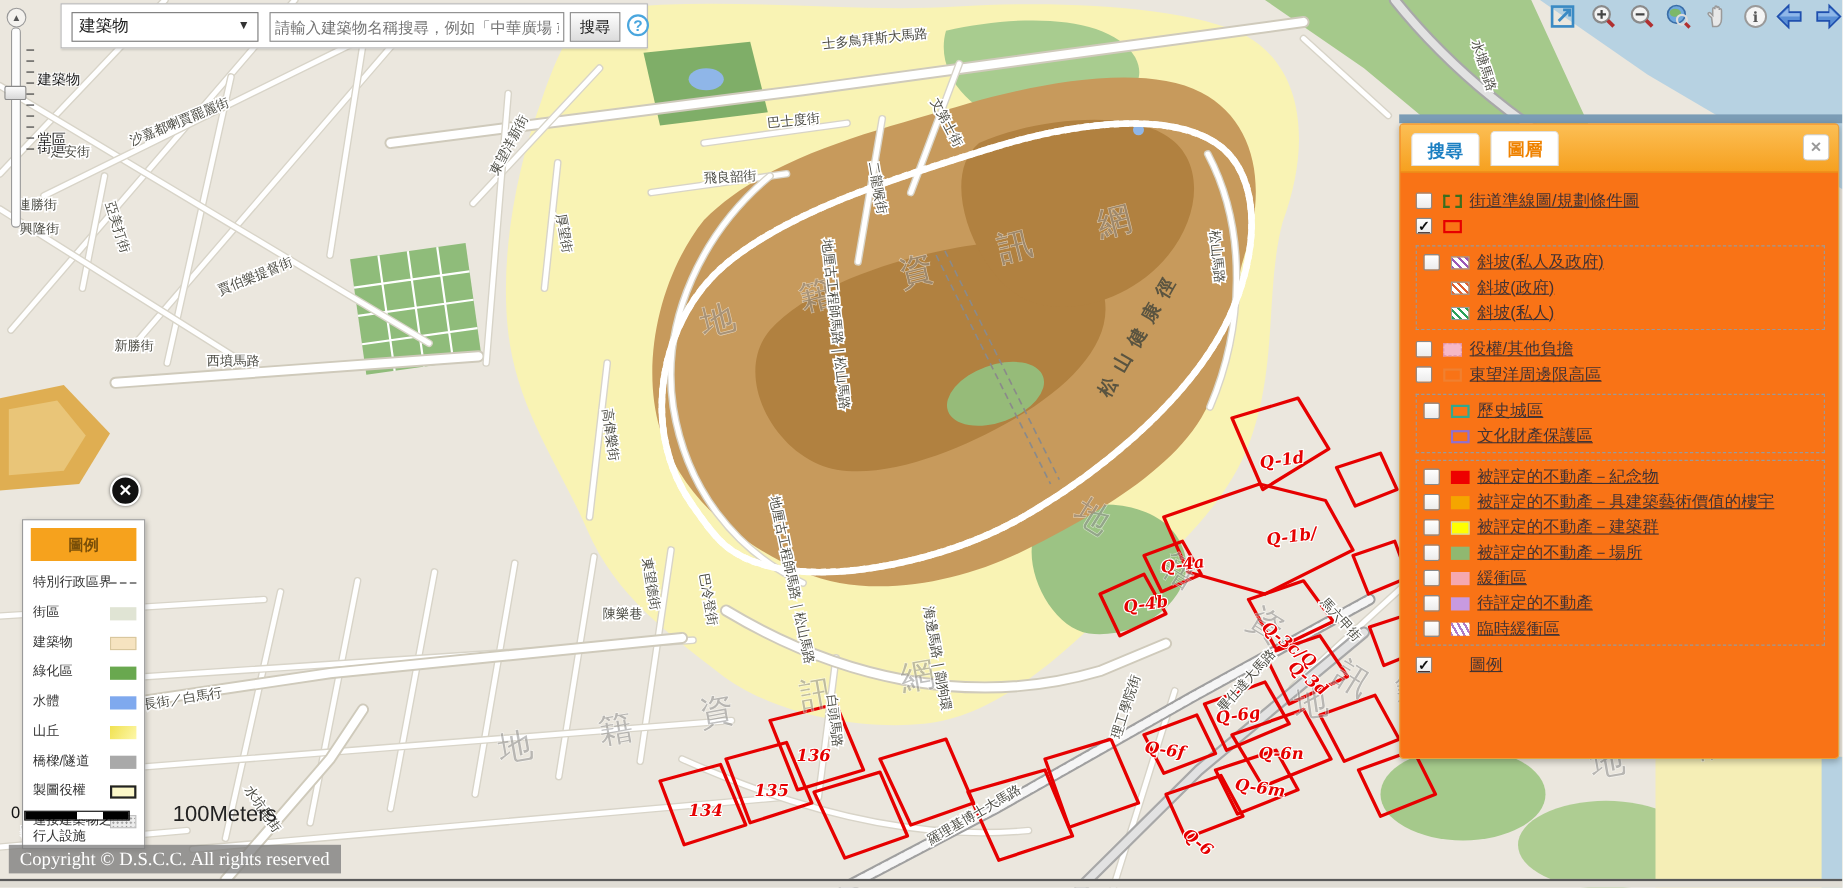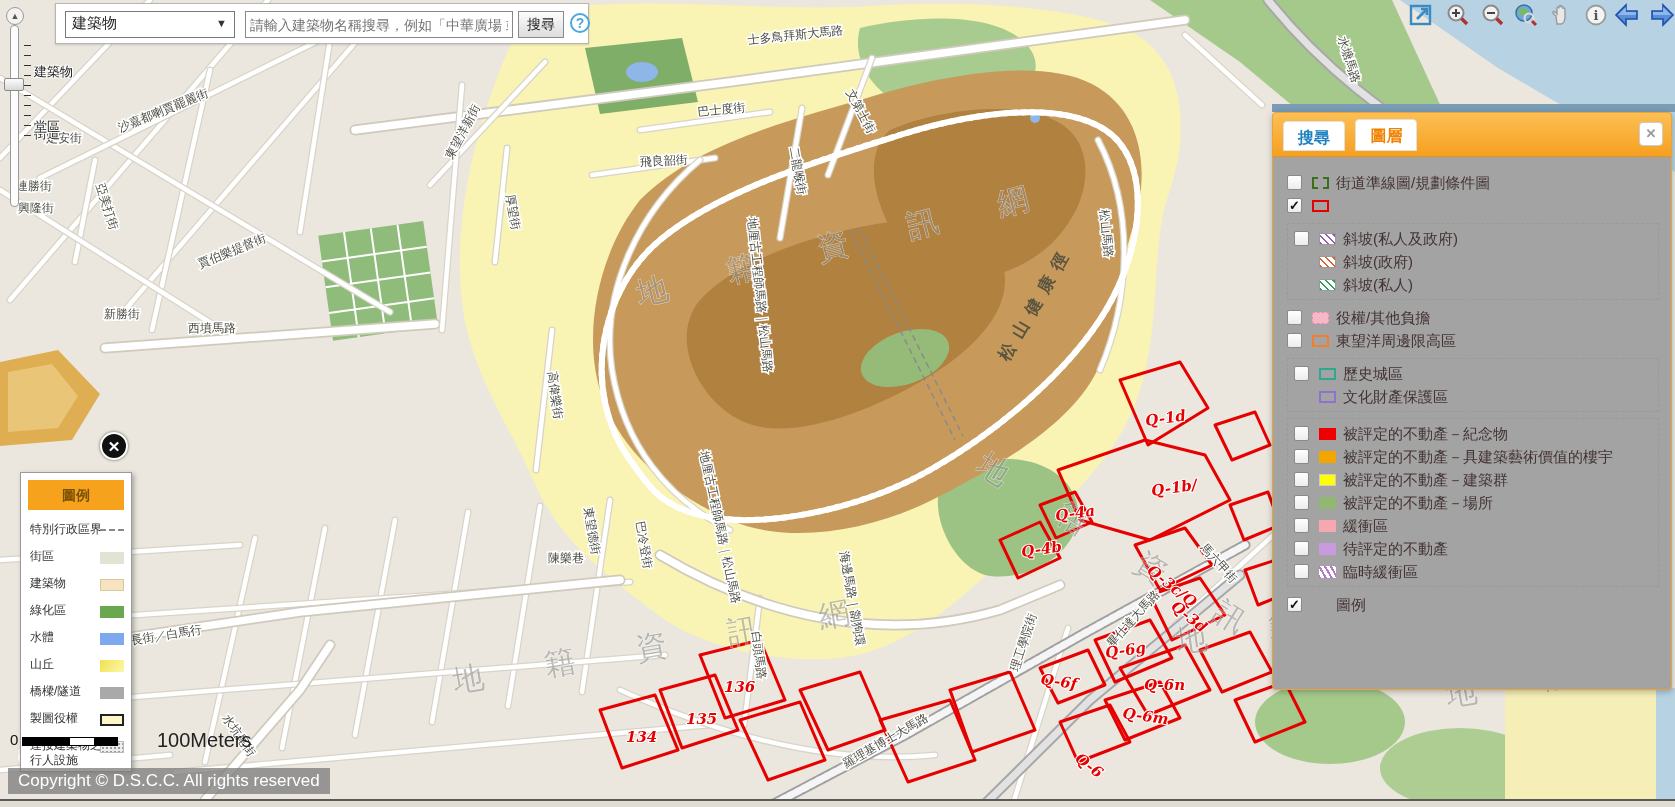--- a/index.html
+++ b/index.html
@@ -40,31 +40,31 @@
                  border:1px solid #8a8a8a;border-radius:2px;}
   .tick{position:absolute;left:24px;width:7px;height:0;border-top:1px solid #333;}
   .slider-label{position:absolute;left:34px;font-size:13px;color:#1a1a1a;white-space:nowrap;
                 text-shadow:1px 1px 0 #fff,-1px -1px 0 #fff,1px -1px 0 #fff,-1px 1px 0 #fff;}
 
   
   .tool-ic{position:absolute;top:3px;width:26px;height:24px;cursor:pointer;}
 
   
   .panel-topbar{position:absolute;left:1272px;top:104px;width:403px;height:8px;background:#7b9cb5;}
-  .layers-panel{position:absolute;left:1272px;top:112px;width:400px;height:578px;background:#a3a3a3;
+  .layers-panel{position:absolute;left:1272px;top:112px;width:400px;height:578px;background:#f97316;
                 border:1px solid #e8a33d;border-radius:4px;box-shadow:0 2px 6px rgba(0,0,0,.25);overflow:hidden;}
   .panel-header{position:relative;height:44px;background:linear-gradient(#fcbf55,#f6a01f);
                 border-bottom:1px solid #e8941a;padding:6px 8px 0 10px;}
   .ptab{display:inline-block;height:32px;padding:6px 14px 0;background:#fff;border:1px solid #e0e0e0;
         border-radius:4px 4px 0 0;font-size:16px;font-weight:bold;margin-right:6px;vertical-align:bottom;}
   .ptab.search{color:#1b7fc2;height:30px;margin-top:2px;}
   .ptab.layers{color:#ef8200;}
   .panel-close{position:absolute;right:8px;top:9px;width:24px;height:24px;background:#fff;border:1px solid #ccc;
                border-radius:4px;color:#999;font-weight:bold;text-align:center;line-height:22px;font-size:13px;}
-  .panel-body{padding:12px 12px 0 14px;font-size:15px;color:#433;}
+  .panel-body{padding:12px 12px 0 14px;font-size:15px;color:#433;text-decoration:underline;}
   .sec{margin:2px 0;}
   .sec.boxed{border:1px dashed #9a9a9a;padding:3px 6px;margin:6px 0;}
   .lrow{display:flex;align-items:center;min-height:23px;line-height:20px;}
   .cb{flex:0 0 15px;width:15px;height:15px;border:1px solid #8a8a8a;border-radius:2px;
       background:linear-gradient(#fff,#ececec);margin-right:10px;font-size:13px;line-height:13px;
       text-align:center;color:#111;font-weight:bold;}
   .cb-space{flex:0 0 15px;width:15px;height:15px;margin-right:10px;}
   .sw{flex:0 0 17px;width:17px;height:12px;margin-right:7px;}
   .llabel{flex:1;}
   .sw-plan{border:2px dashed #3c6e1e;}
@@ -105,21 +105,21 @@
   .legend-close{position:absolute;left:100px;top:432px;width:28px;height:28px;border-radius:50%;
                 background:#111;border:2px solid #fff;box-shadow:0 0 3px rgba(0,0,0,.6);color:#fff;
                 font-size:15px;font-weight:bold;text-align:center;line-height:25px;}
 
   
   .scale-zero{position:absolute;left:10px;top:731px;font-size:15px;color:#111;}
   .scale-bar{position:absolute;left:22px;top:737px;width:96px;height:9px;border:1px solid #000;
              background:linear-gradient(90deg,#000 0 50%,#fff 50% 75%,#000 75% 100%);}
   .scale-label{position:absolute;left:157px;top:729px;font-size:20px;color:#222;}
   .copyright{position:absolute;left:8px;top:768px;padding:3px 10px;background:rgba(122,122,122,.75);
-             color:#fff;font-size:17px;}
+             color:#fff;font-size:17px;font-family:Liberation Serif, serif;}
   .bottom-bar{position:absolute;left:0;top:799px;width:1675px;height:8px;background:#e0ddd5;
               border-top:2px solid #5a5a5a;}
 </style>
 </head>
 <body>
 
 <div class="stage">
 
   <svg id="map" width="1675" height="807" viewBox="0 0 1675 807">
 

